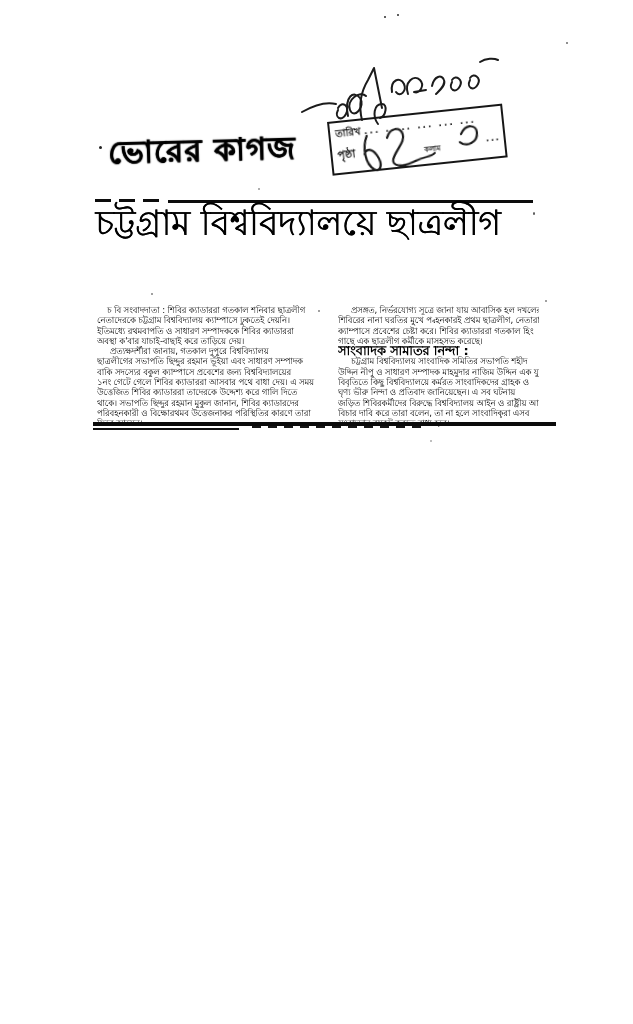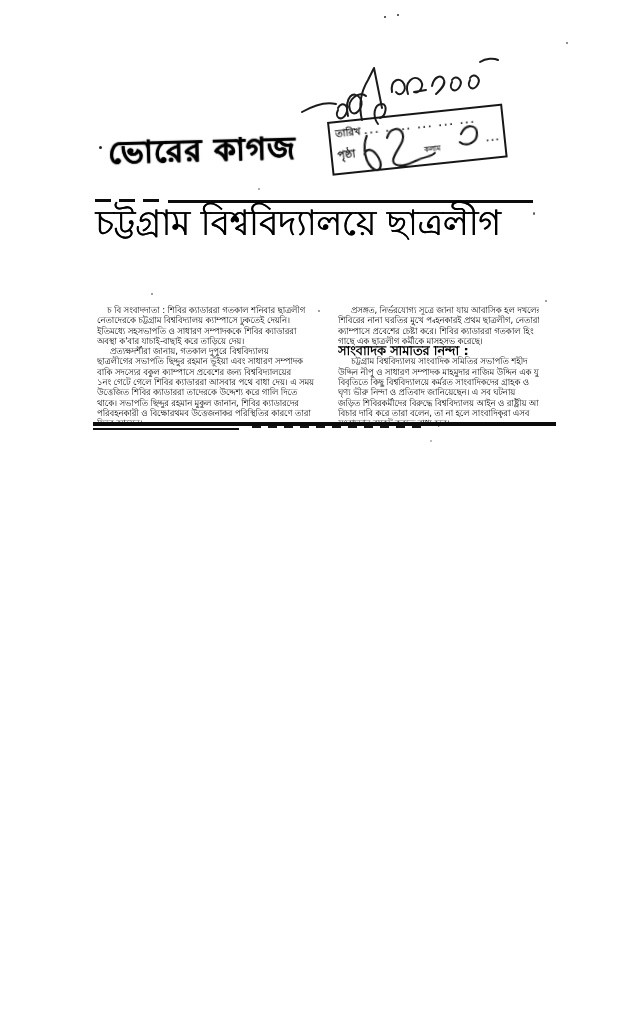--- a/index.html
+++ b/index.html
@@ -134,21 +134,21 @@
   <div class="rule-top-dashed"></div>
   <div class="rule-top-solid"></div>
 
   <div class="headline">
     <span class="hl">চট্টগ্রাম বিশ্ববিদ্যালয়ে ছাত্রলীগ</span>
   </div>
 
   <div class="bodytext col-left">
     <div class="bline indent1">চ বি সংবাদদাতা : শিবির ক্যাডাররা গতকাল শনিবার ছাত্রলীগ</div>
     <div class="bline">নেতাদেরকে চট্টগ্রাম বিশ্ববিদ্যালয় ক্যাম্পাসে ঢুকতেই দেয়নি।</div>
-    <div class="bline">ইতিমধ্যে সহসভাপতি ও সাধারণ সম্পাদককে শিবির ক্যাডাররা</div>
+    <div class="bline">ইতিমধ্যে রথমবাপতি ও সাধারণ সম্পাদককে শিবির ক্যাডাররা</div>
     <div class="bline">অবস্থা ক'বার যাচাই-বাছাই করে তাড়িয়ে দেয়।</div>
     <div class="bline indent2">প্রত্যক্ষদর্শীরা জানায়, গতকাল দুপুরে বিশ্ববিদ্যালয়</div>
     <div class="bline">ছাত্রলীগের সভাপতি ছিদ্দুর রহমান ভূঁইয়া এবং সাধারণ সম্পাদক</div>
     <div class="bline">বাকি সদস্যের বকুল ক্যাম্পাসে প্রবেশের জন্য বিশ্ববিদ্যালয়ের</div>
     <div class="bline">১নং গেটে গেলে শিবির ক্যাডাররা আসবার পথে বাধা দেয়। এ সময়</div>
     <div class="bline">উত্তেজিত শিবির ক্যাডাররা তাদেরকে উদ্দেশ্য করে গালি দিতে</div>
     <div class="bline">থাকে। সভাপতি ছিদ্দুর রহমান মুকুল জানান, শিবির ক্যাডারদের</div>
     <div class="bline">পরিবহনকারী ও বিক্ষোরথমব উত্তেজনাকর পরিস্থিতির কারণে তারা</div>
     <div class="bline">ফিরে আসেন।</div>
   </div>

